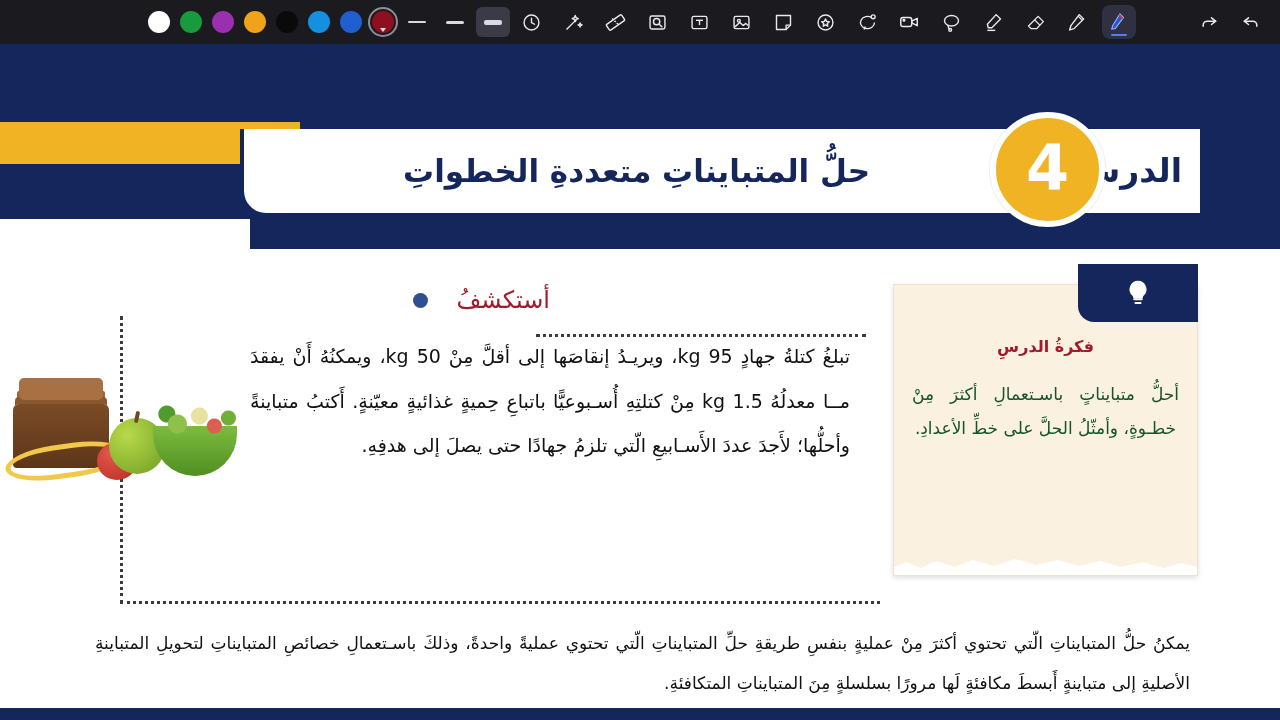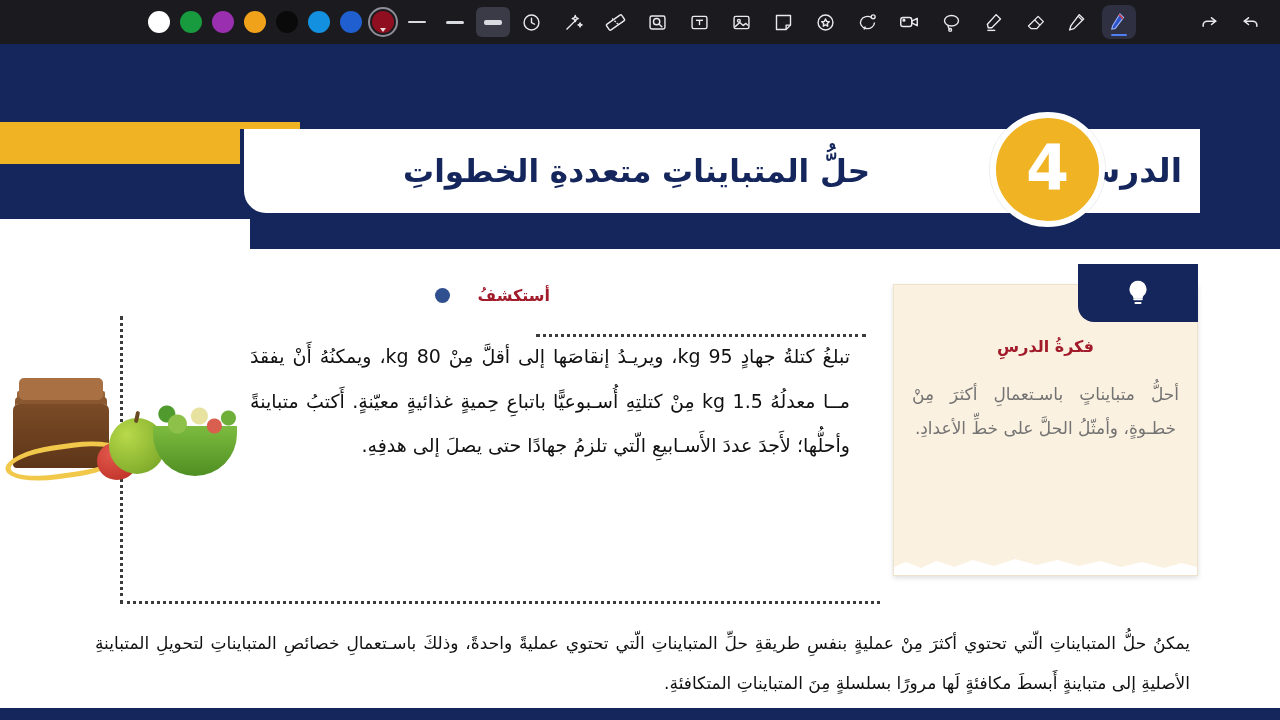--- a/index.html
+++ b/index.html
@@ -181,21 +181,21 @@
     position: absolute;
     top: 52px; right: 0; width: 100%;
     text-align: center;
     font-size: 16px; font-weight: bold;
     color: #a21b2b;
   }
   .idea-body {
     position: absolute;
     top: 92px; right: 18px; left: 18px;
     font-size: 17px; line-height: 2.0;
-    color: #737373;
+    color: #14532d;
     text-align: justify;
     text-align-last: center;
   }
   .idea-card .torn {
     position: absolute;
     bottom: 0; left: 0; width: 100%; height: 22px;
     background: #ffffff;
     clip-path: polygon(0 14px, 4% 9px, 9% 15px, 14% 8px, 20% 14px, 26% 7px, 33% 13px, 40% 6px, 47% 12px, 54% 7px, 61% 13px, 68% 8px, 75% 14px, 82% 9px, 89% 15px, 95% 10px, 100% 14px, 100% 22px, 0 22px);
   }
 
@@ -205,21 +205,21 @@
     top: 232px; right: 400px;
     width: 800px; height: 300px;
   }
   .explore-head {
     position: absolute;
     top: 10px; right: 330px;
     display: flex; align-items: center; gap: 8px;
     flex-direction: row;
   }
   .explore-label {
-    font-size: 16px; font-weight: bold; color: #a21b2b; margin-left: 20px;
+    font-size: 24px; font-weight: normal; color: #a21b2b; margin-left: 20px;
   }
   .explore-dot {
     width: 15px; height: 15px; border-radius: 50%;
     background: #2f4f8f;
     display: inline-block;
   }
   .dotted-lead {
     position: absolute;
     top: 58px; right: 14px;
     width: 330px; height: 0;
@@ -526,21 +526,21 @@
 
   <div class="explore-wrap">
     <div class="explore-head">
       <span class="explore-label">أستكشفُ</span>
       <span class="explore-dot"></span>
     </div>
     <div class="dotted-lead"></div>
     <div class="explore-box">
       <div class="explore-box-bottom"></div>
     </div>
-    <div class="explore-text">تبلغُ كتلةُ جهادٍ 95 kg، ويريـدُ إنقاصَها إلى أقلَّ مِنْ 80 kg، ويمكنُهُ أَنْ يفقدَ مــا معدلُهُ 1.5 kg مِنْ كتلتِهِ أُسـبوعيًّا باتباعِ حِميةٍ غذائيةٍ معيّنةٍ. أَكتبُ متباينةً وأحلُّها؛ لأَجدَ عددَ الأَسـابيعِ الّتي تلزمُ جهادًا حتى يصلَ إلى هدفِهِ.</div>
+    <div class="explore-text">تبلغُ كتلةُ جهادٍ 95 kg، ويريـدُ إنقاصَها إلى أقلَّ مِنْ 50 kg، ويمكنُهُ أَنْ يفقدَ مــا معدلُهُ 1.5 kg مِنْ كتلتِهِ أُسـبوعيًّا باتباعِ حِميةٍ غذائيةٍ معيّنةٍ. أَكتبُ متباينةً وأحلُّها؛ لأَجدَ عددَ الأَسـابيعِ الّتي تلزمُ جهادًا حتى يصلَ إلى هدفِهِ.</div>
 
     <div class="food-img">
       <div class="bread"></div>
       <div class="tape"></div>
       <div class="tomato"></div>
       <div class="apple"></div>
       <div class="bowl"></div>
       <div class="salad"></div>
     </div>
   </div>

